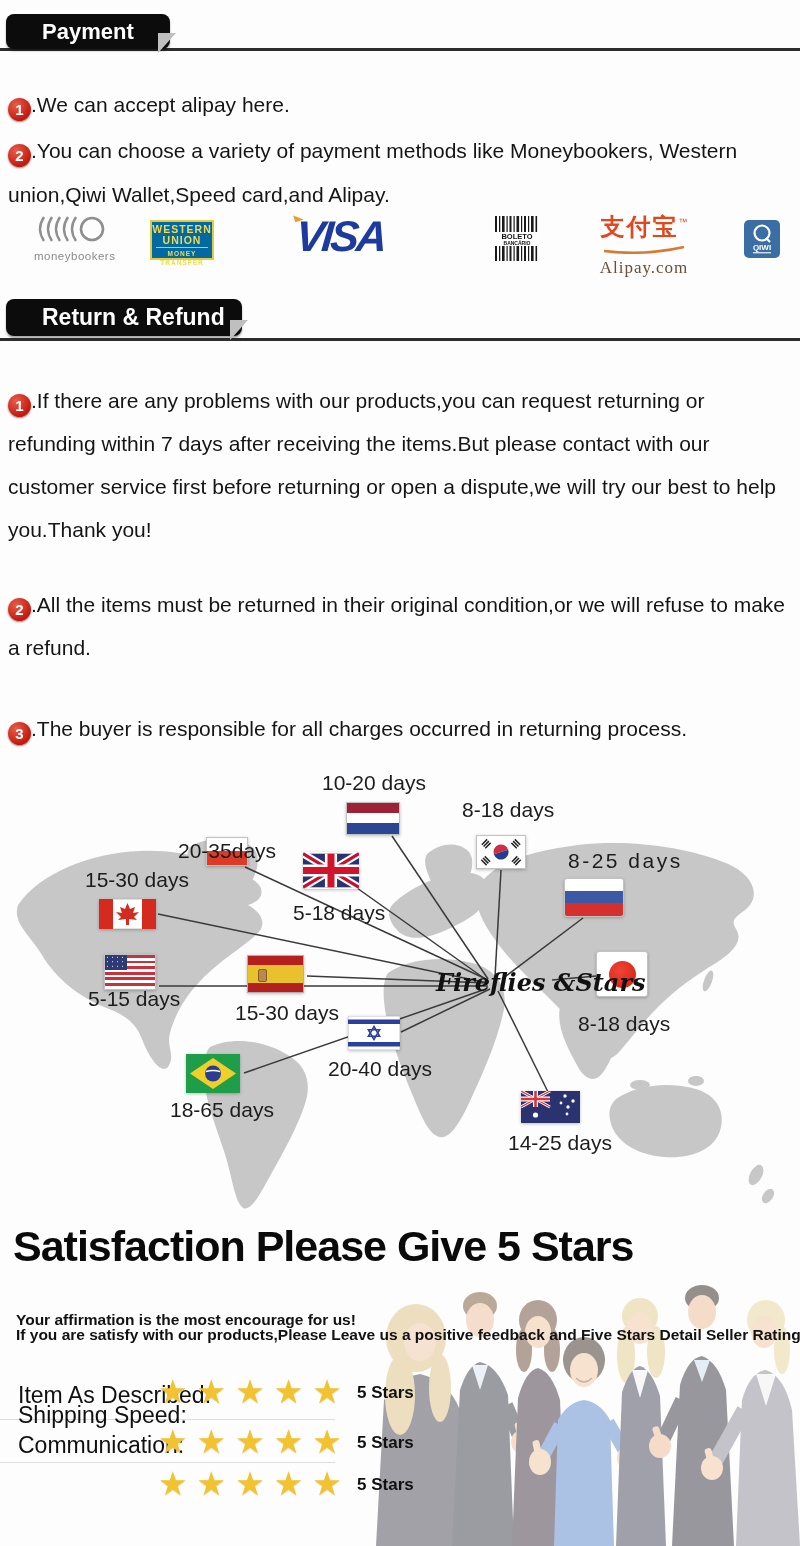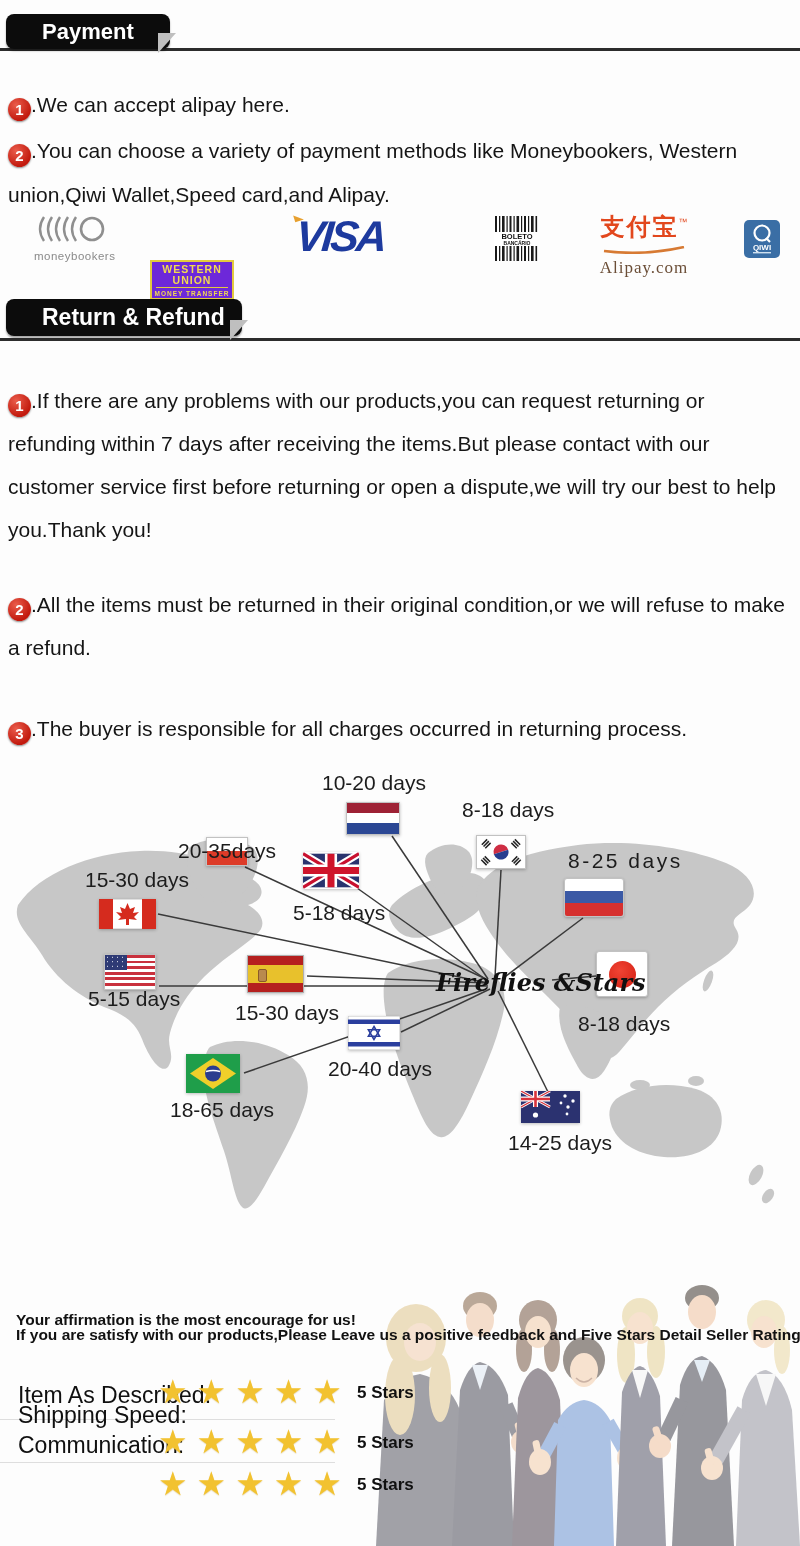--- a/index.html
+++ b/index.html
@@ -18,22 +18,22 @@
   
   .list-item{position:absolute;left:8px;width:782px;font-size:21px;line-height:44px;color:#151515;}
   .tight{line-height:43px;}
   .num{display:inline-block;width:23px;height:23px;border-radius:50%;
     background:radial-gradient(circle at 35% 30%,#ea5c4b,#c21a0e 70%);
     color:#fff;font-weight:700;font-size:15px;line-height:23px;text-align:center;
     vertical-align:-3px;box-shadow:0 1px 2px rgba(0,0,0,.45);}
 
   
   .mb-text{font-size:11.5px;color:#8a8a8a;letter-spacing:.5px;}
-  .wu{position:absolute;width:84px;height:40px;background:#6d28d9;border:2px solid #e3ca3e;
-      box-sizing:border-box;text-align:center;margin-top:40px;}
+  .wu{position:absolute;width:64px;height:40px;background:#0369a1;border:2px solid #e3ca3e;
+      box-sizing:border-box;text-align:center;}
   .wu-top{color:#f2da50;font-weight:700;font-size:10.5px;line-height:11px;letter-spacing:1px;padding-top:2px;}
   .wu-div{height:1px;background:#e3ca3e;margin:1px 4px;}
   .wu-bottom{color:#f2da50;font-weight:700;font-size:6.5px;letter-spacing:1px;line-height:9px;}
   .visa{position:absolute;font-style:italic;font-weight:700;font-size:43px;color:#1d3a9e;
         letter-spacing:-3px;transform:skewX(-5deg);}
   .visa-flick{position:absolute;left:2px;top:2px;width:0;height:0;
         border-bottom:7px solid #e7a02f;border-right:9px solid transparent;transform:rotate(-18deg);}
   .alipay-cn{font-weight:700;font-size:24px;color:#e2471d;line-height:26px;letter-spacing:2px;}
   .alipay-tm{font-size:9px;color:#e2471d;vertical-align:10px;}
   .alipay-en{font-family:"Liberation Serif",serif;font-size:17px;color:#6b4e37;letter-spacing:1px;}
@@ -367,20 +367,21 @@
       <ellipse cx="414" cy="80" rx="8" ry="24" fill="#e8d49a"></ellipse>
       <ellipse cx="396" cy="62" rx="13" ry="16" fill="#f2c8a2"></ellipse>
       <path d="M368 276 L374 130 Q382 102 398 100 Q416 106 424 140 L432 276 Z" fill="#8a8a96"></path>
       <polygon points="388,104 408,104 398,136" fill="#f2f2f2"></polygon>
       <line x1="376" y1="140" x2="348" y2="190" stroke="#8a8a96" stroke-width="15"></line>
       <ellipse cx="344" cy="198" rx="11" ry="12" fill="#f2c8a2"></ellipse>
       <rect x="338" y="178" width="7" height="17" rx="3" fill="#f2c8a2" transform="rotate(-15 342 186)"></rect>
     </g>
   </svg>
 
+  <div class="sat-title">Satisfaction Please Give 5 Stars</div>
   <div class="sat-sub" style="top:1286px;margin-top:40px;">If you are satisfy with our products,Please Leave us a positive feedback and Five Stars Detail Seller Rating</div>
   <div class="sat-sub" style="top:1311px;">Your affirmation is the most encourage for us!</div>
 
   <div class="rate-label" style="top:1382px;">Item As Described:</div>
   <div class="stars" style="top:1372px;">★★★★★</div>
   <div class="rate-value" style="top:1383px;">5 Stars</div>
   <div class="rate-sep" style="top:1419px;"></div>
 
   <div class="rate-label" style="top:1432px;">Communication:</div>
   <div class="stars" style="top:1422px;">★★★★★</div>

